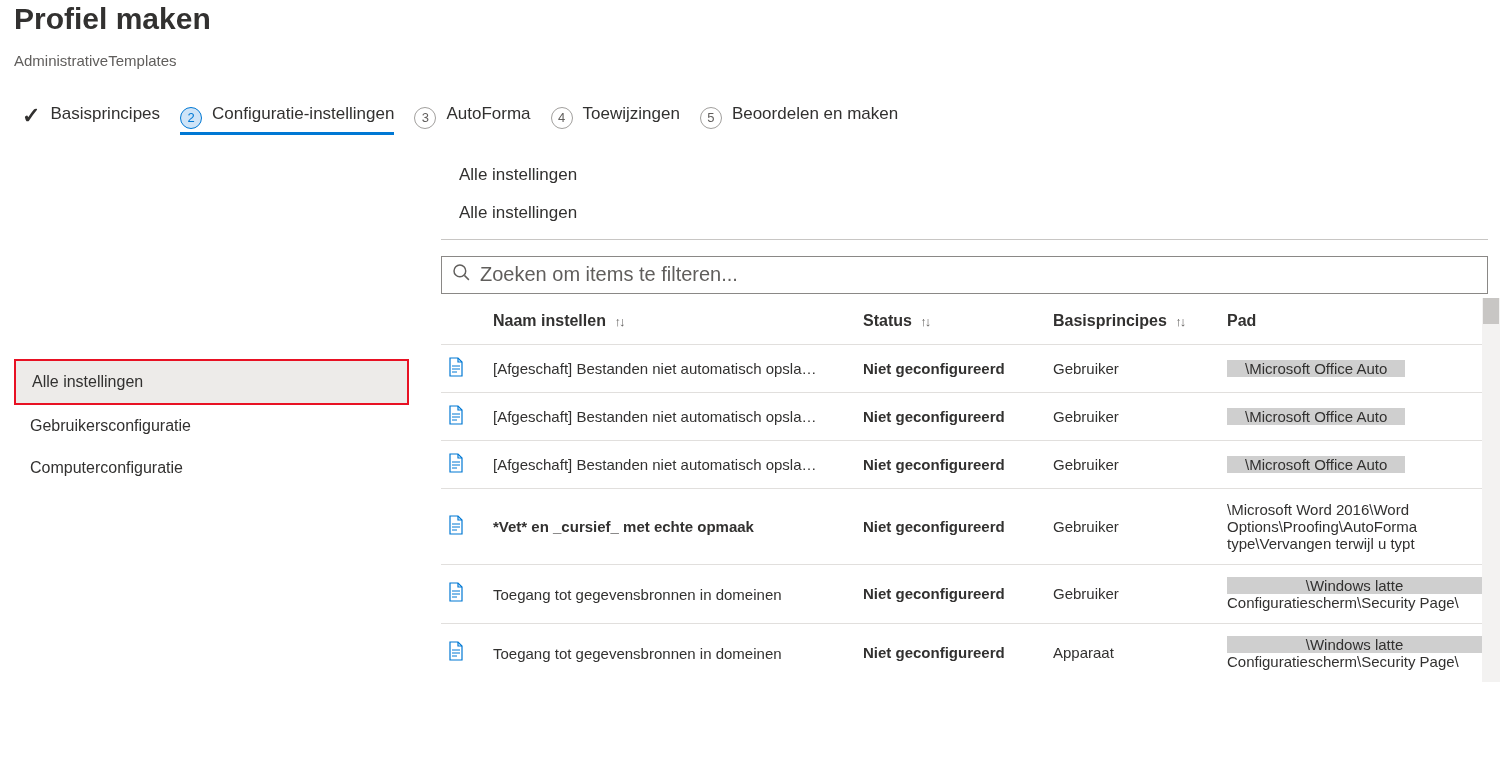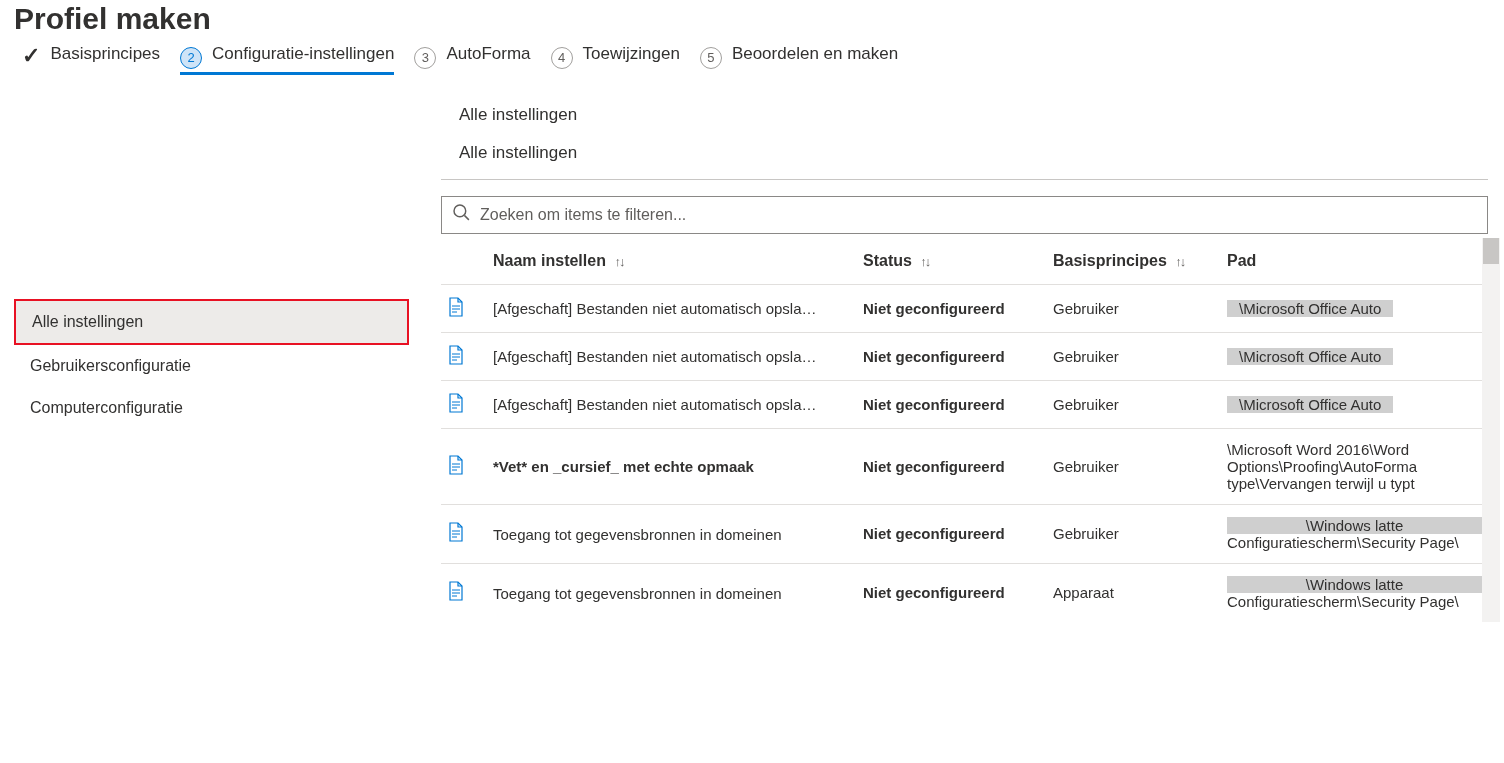--- a/index.html
+++ b/index.html
@@ -11,21 +11,21 @@
     color: #323130;
     background: #fff;
     width: 1504px;
   }
   .page {
     padding: 0 0 0 14px;
   }
   .page-title {
     font-size: 30px;
     font-weight: 600;
-    margin: 2px 0 3px 0;
+    margin: 2px 0 16px 0;
   }
   .page-subtitle {
     font-size: 15px;
     color: #605e5c;
     margin: 0 0 30px 0;
   }
 
   
   .steps {
     display: flex;
@@ -117,21 +117,21 @@
     align-items: center;
     border: 1px solid #8a8886;
     margin: 16px 0 4px 0;
     padding: 4px 10px;
     height: 38px;
   }
   .search-wrap .icon { font-size: 18px; color: #605e5c; margin-right: 8px; }
   .search-wrap input {
     border: 0;
     outline: 0;
-    font-size: 16px;
+    font-size: 20px;
     width: 100%;
     color: #323130;
   }
   .search-wrap input::placeholder { color: #605e5c; }
 
   
   .tbl-wrap {
     position: relative;
   }
   .scrollbar {
@@ -194,38 +194,39 @@
     position: absolute;
     right: 4px;
     top: 12px;
     font-size: 15px;
     margin-top: 44px;
   }
   .status-cell { font-weight: 600; }
   .path-cell { font-size: 15px; }
   .path-hl {
     background: #cfcfcf;
-    padding: 0 12px;
+    padding: 0 18px;
     display: inline-block;
   }
   .path-line { white-space: nowrap; overflow: hidden; }
   .bold { font-weight: 600; }
 
   
   col.c-icon  { width: 46px; }
   col.c-name  { width: 370px; }
   col.c-status{ width: 190px; }
   col.c-type  { width: 174px; }
   col.c-path  { }
 </style>
 </head>
 <body>
 
 <div class="page">
   <h1 class="page-title">Profiel maken</h1>
+  <div class="page-subtitle">AdministrativeTemplates</div>
 
   <div class="steps" id="steps">
       <div class="step done">
         <span class="check">✓</span>
         <span>Basisprincipes</span>
       </div>
       <div class="step active">
         <span class="circle">2</span>
         <span>Configuratie-instellingen</span>
       </div>

